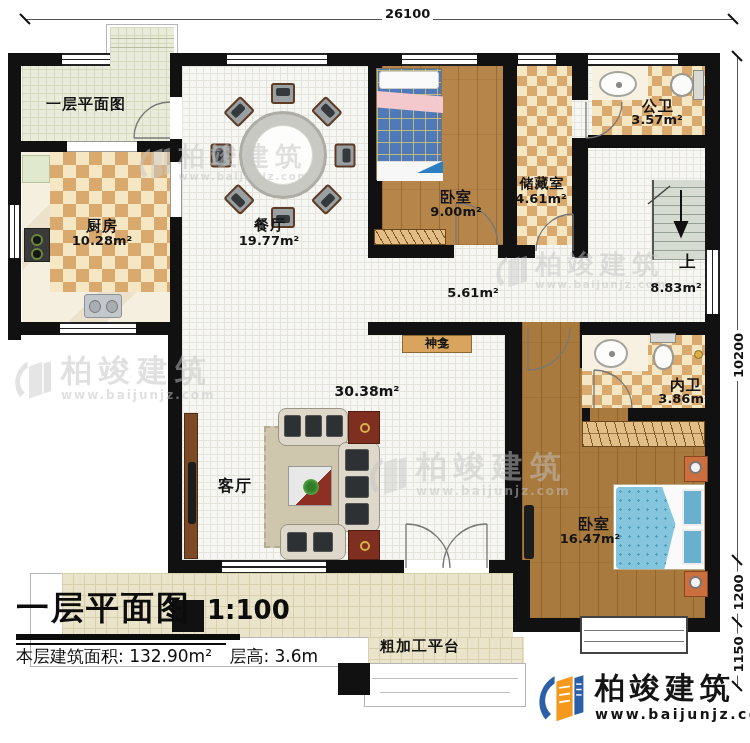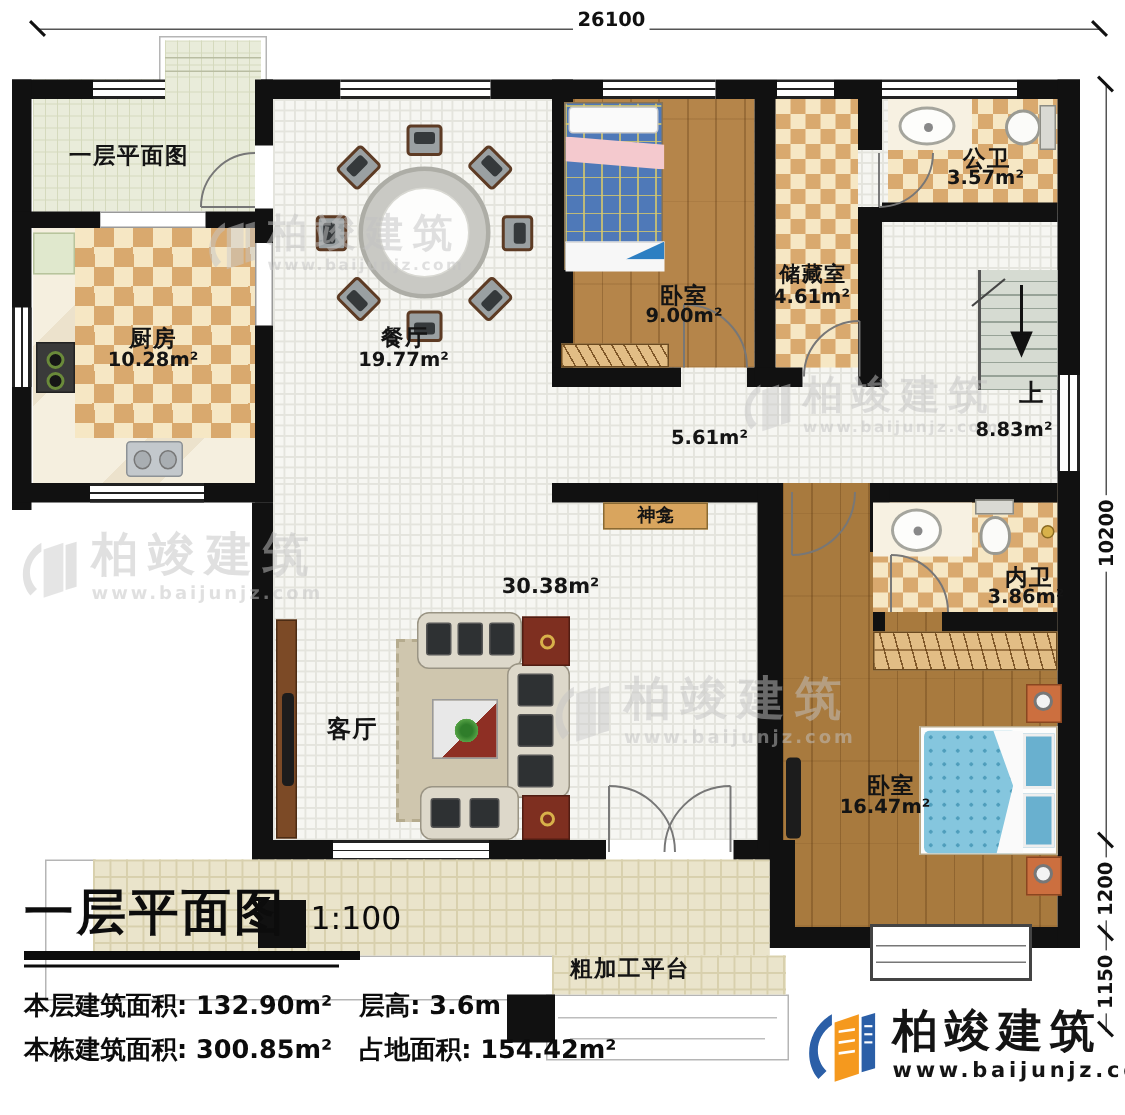--- a/index.html
+++ b/index.html
@@ -350,35 +350,29 @@
       </svg>
     <div class="wmtxt">
         <div class="wmname">柏竣建筑</div>
         <div class="wmurl">www.baijunjz.com</div>
       </div>
   </div>
 
   <div class="titleblock" style="left:16px;top:586px;width:430px;">
     <div style="display:flex;align-items:baseline;gap:16px;">
       <span style="font-size:33px;font-weight:bold;letter-spacing:2px;">一层平面图</span>
-      <span style="font-size:21px;font-weight:400;">1:100</span>
+      <span style="font-size:26px;font-weight:700;">1:100</span>
     </div>
     <div style="width:224px;height:6px;background:#0c0c0c;margin-top:3px;"></div>
     <div style="width:210px;height:2px;background:#0c0c0c;margin-top:3px;"></div>
-    <div style="margin-top:14px;font-size:17px;font-weight:700;white-space:nowrap;">
+    <div style="margin-top:0;font-size:17px;font-weight:400;white-space:nowrap;">
       <span>本层建筑面积:</span>
       <span style="margin-right:12px;">132.90m²</span>
       <span>层高:</span>
       <span>3.6m</span>
-    </div>
-    <div style="margin-top:6px;font-size:17px;font-weight:600;white-space:nowrap;">
-      <span>本栋建筑面积:</span>
-      <span style="margin-right:12px;">300.85m²</span>
-      <span>占地面积:</span>
-      <span>154.42m²</span>
     </div>
   </div>
 
   <div class="brand" style="left:533px;top:666px;">
     <svg width="54" height="60" viewBox="0 0 60 64">
       <path d="M14 58 C2 44 6 20 24 10 L24 18 C12 26 10 42 20 52 Z" fill="#2b5fa7"></path>
       <polygon points="26,16 44,10 44,54 26,60" fill="#f5991e"></polygon>
       <rect x="29" y="22" width="12" height="2" fill="#fff" transform="skewY(-8) translate(0,4)"></rect>
       <rect x="29" y="30" width="12" height="2" fill="#fff" transform="skewY(-8) translate(0,4)"></rect>
       <rect x="29" y="38" width="12" height="2" fill="#fff" transform="skewY(-8) translate(0,4)"></rect>

